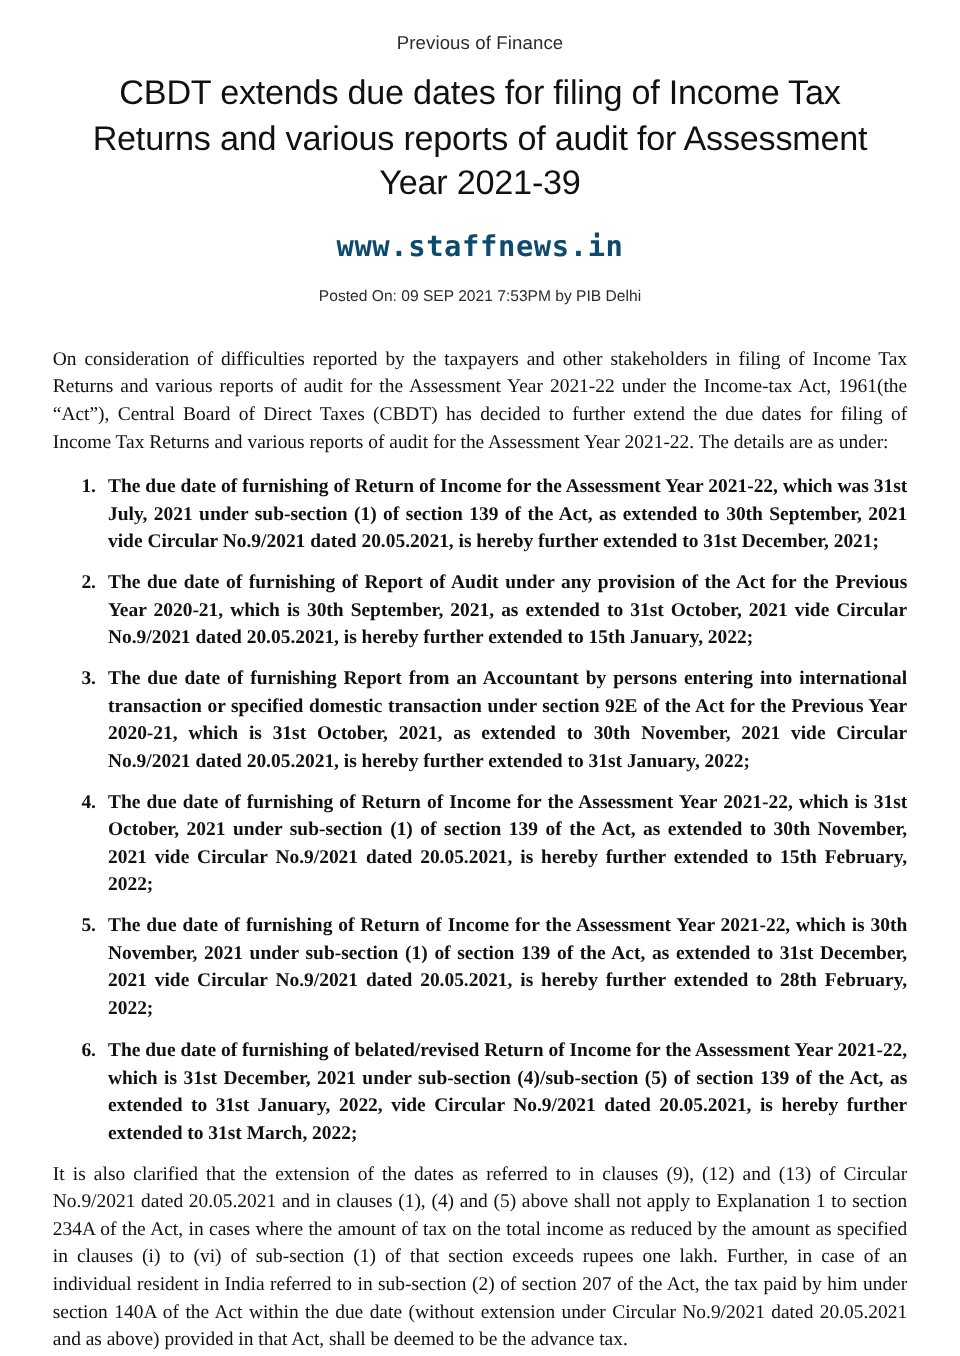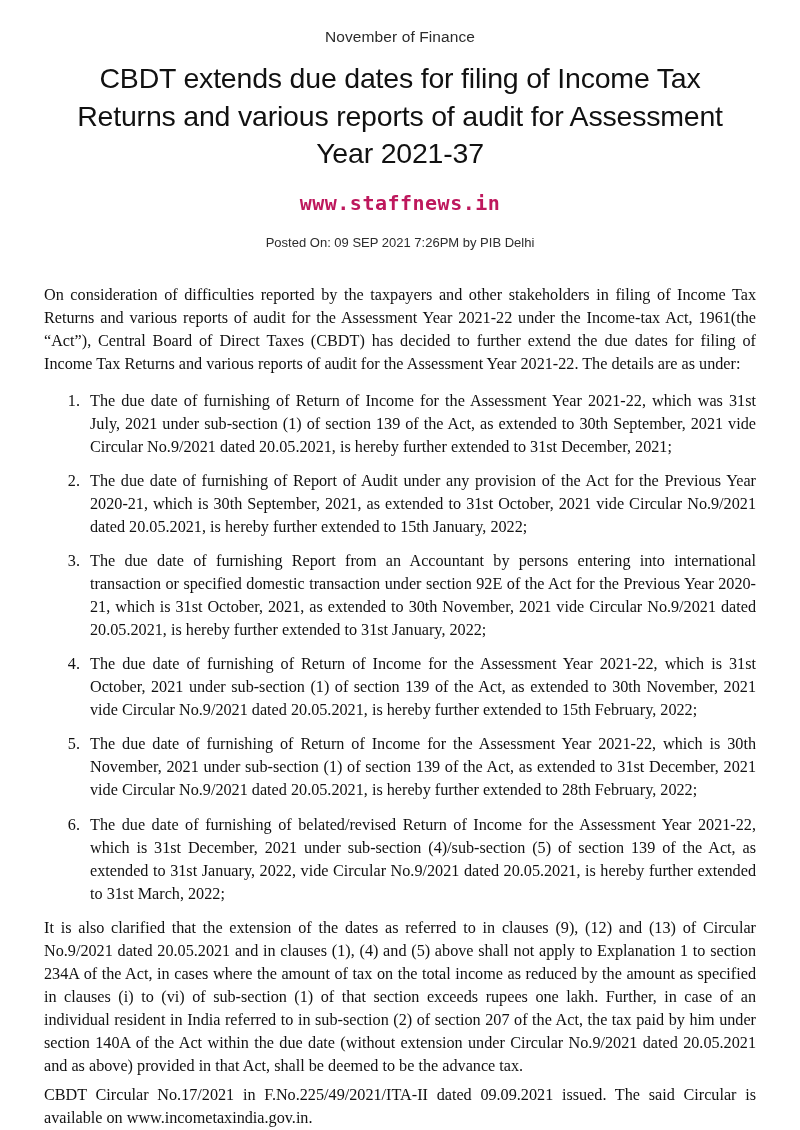--- a/index.html
+++ b/index.html
@@ -35,23 +35,23 @@
     font-size: 28.5px;
     line-height: 1.32;
     color: #111111;
     font-weight: 400;
     margin: 0 20px 18px 20px;
     letter-spacing: -0.2px;
   }
   .site {
     text-align: center;
     font-family: "DejaVu Sans Mono", monospace;
-    font-size: 20px;
+    font-size: 24px;
     font-weight: bold;
-    color: #be185d;
+    color: #0c4a6e;
     letter-spacing: 0.5px;
     margin: 6px 0 20px 0;
   }
   .posted {
     text-align: center;
     font-family: "Liberation Sans", sans-serif;
     font-size: 13px;
     color: #2c2c2c;
     margin: 0 0 34px 0;
   }
@@ -68,45 +68,46 @@
   }
   ol.clauses {
     margin: 0 0 0 0;
     padding-left: 40px;
     list-style-position: outside;
   }
   ol.clauses li {
     margin-bottom: 11px;
     text-align: justify;
     padding-left: 6px;
+    font-weight: bold;
   }
   ol.clauses li.spaced {
     margin-top: 12px;
   }
   .clarify {
     margin: 2px 0 6px 0;
     text-align: justify;
   }
   .circular {
     margin: 0 0 22px 0;
     text-align: justify;
   }
 </style>
 </head>
 <body>
 
 <div class="page">
 
-  <div class="ministry">November of Finance</div>
+  <div class="ministry">Previous of Finance</div>
 
-  <h1 class="headline">CBDT extends due dates for filing of Income Tax Returns and various reports of audit for Assessment Year 2021-37</h1>
+  <h1 class="headline">CBDT extends due dates for filing of Income Tax Returns and various reports of audit for Assessment Year 2021-39</h1>
 
   <div class="site">www.staffnews.in</div>
 
-  <div class="posted">Posted On: 09 SEP 2021 7:26PM by PIB Delhi</div>
+  <div class="posted">Posted On: 09 SEP 2021 7:53PM by PIB Delhi</div>
 
   <div class="body-text">
 
     <p class="intro">On consideration of difficulties reported by the taxpayers and other stakeholders in filing of Income Tax Returns and various reports of audit for the Assessment Year 2021-22 under the Income-tax Act, 1961(the “Act”), Central Board of Direct Taxes (CBDT) has decided to further extend the due dates for filing of Income Tax Returns and various reports of audit for the Assessment Year 2021-22. The details are as under:</p>
 
     <ol class="clauses">
       <li>The due date of furnishing of Return of Income for the Assessment Year 2021-22, which was 31st July, 2021 under sub-section (1) of section 139 of the Act, as extended to 30th September, 2021 vide Circular No.9/2021 dated 20.05.2021, is hereby further extended to 31st December, 2021;</li>
       <li>The due date of furnishing of Report of Audit under any provision of the Act for the Previous Year 2020-21, which is 30th September, 2021, as extended to 31st October, 2021 vide Circular No.9/2021 dated 20.05.2021, is hereby further extended to 15th January, 2022;</li>
       <li>The due date of furnishing Report from an Accountant by persons entering into international transaction or specified domestic transaction under section 92E of the Act for the Previous Year 2020-21, which is 31st October, 2021, as extended to 30th November, 2021 vide Circular No.9/2021 dated 20.05.2021, is hereby further extended to 31st January, 2022;</li>
       <li>The due date of furnishing of Return of Income for the Assessment Year 2021-22, which is 31st October, 2021 under sub-section (1) of section 139 of the Act, as extended to 30th November, 2021 vide Circular No.9/2021 dated 20.05.2021, is hereby further extended to 15th February, 2022;</li>

